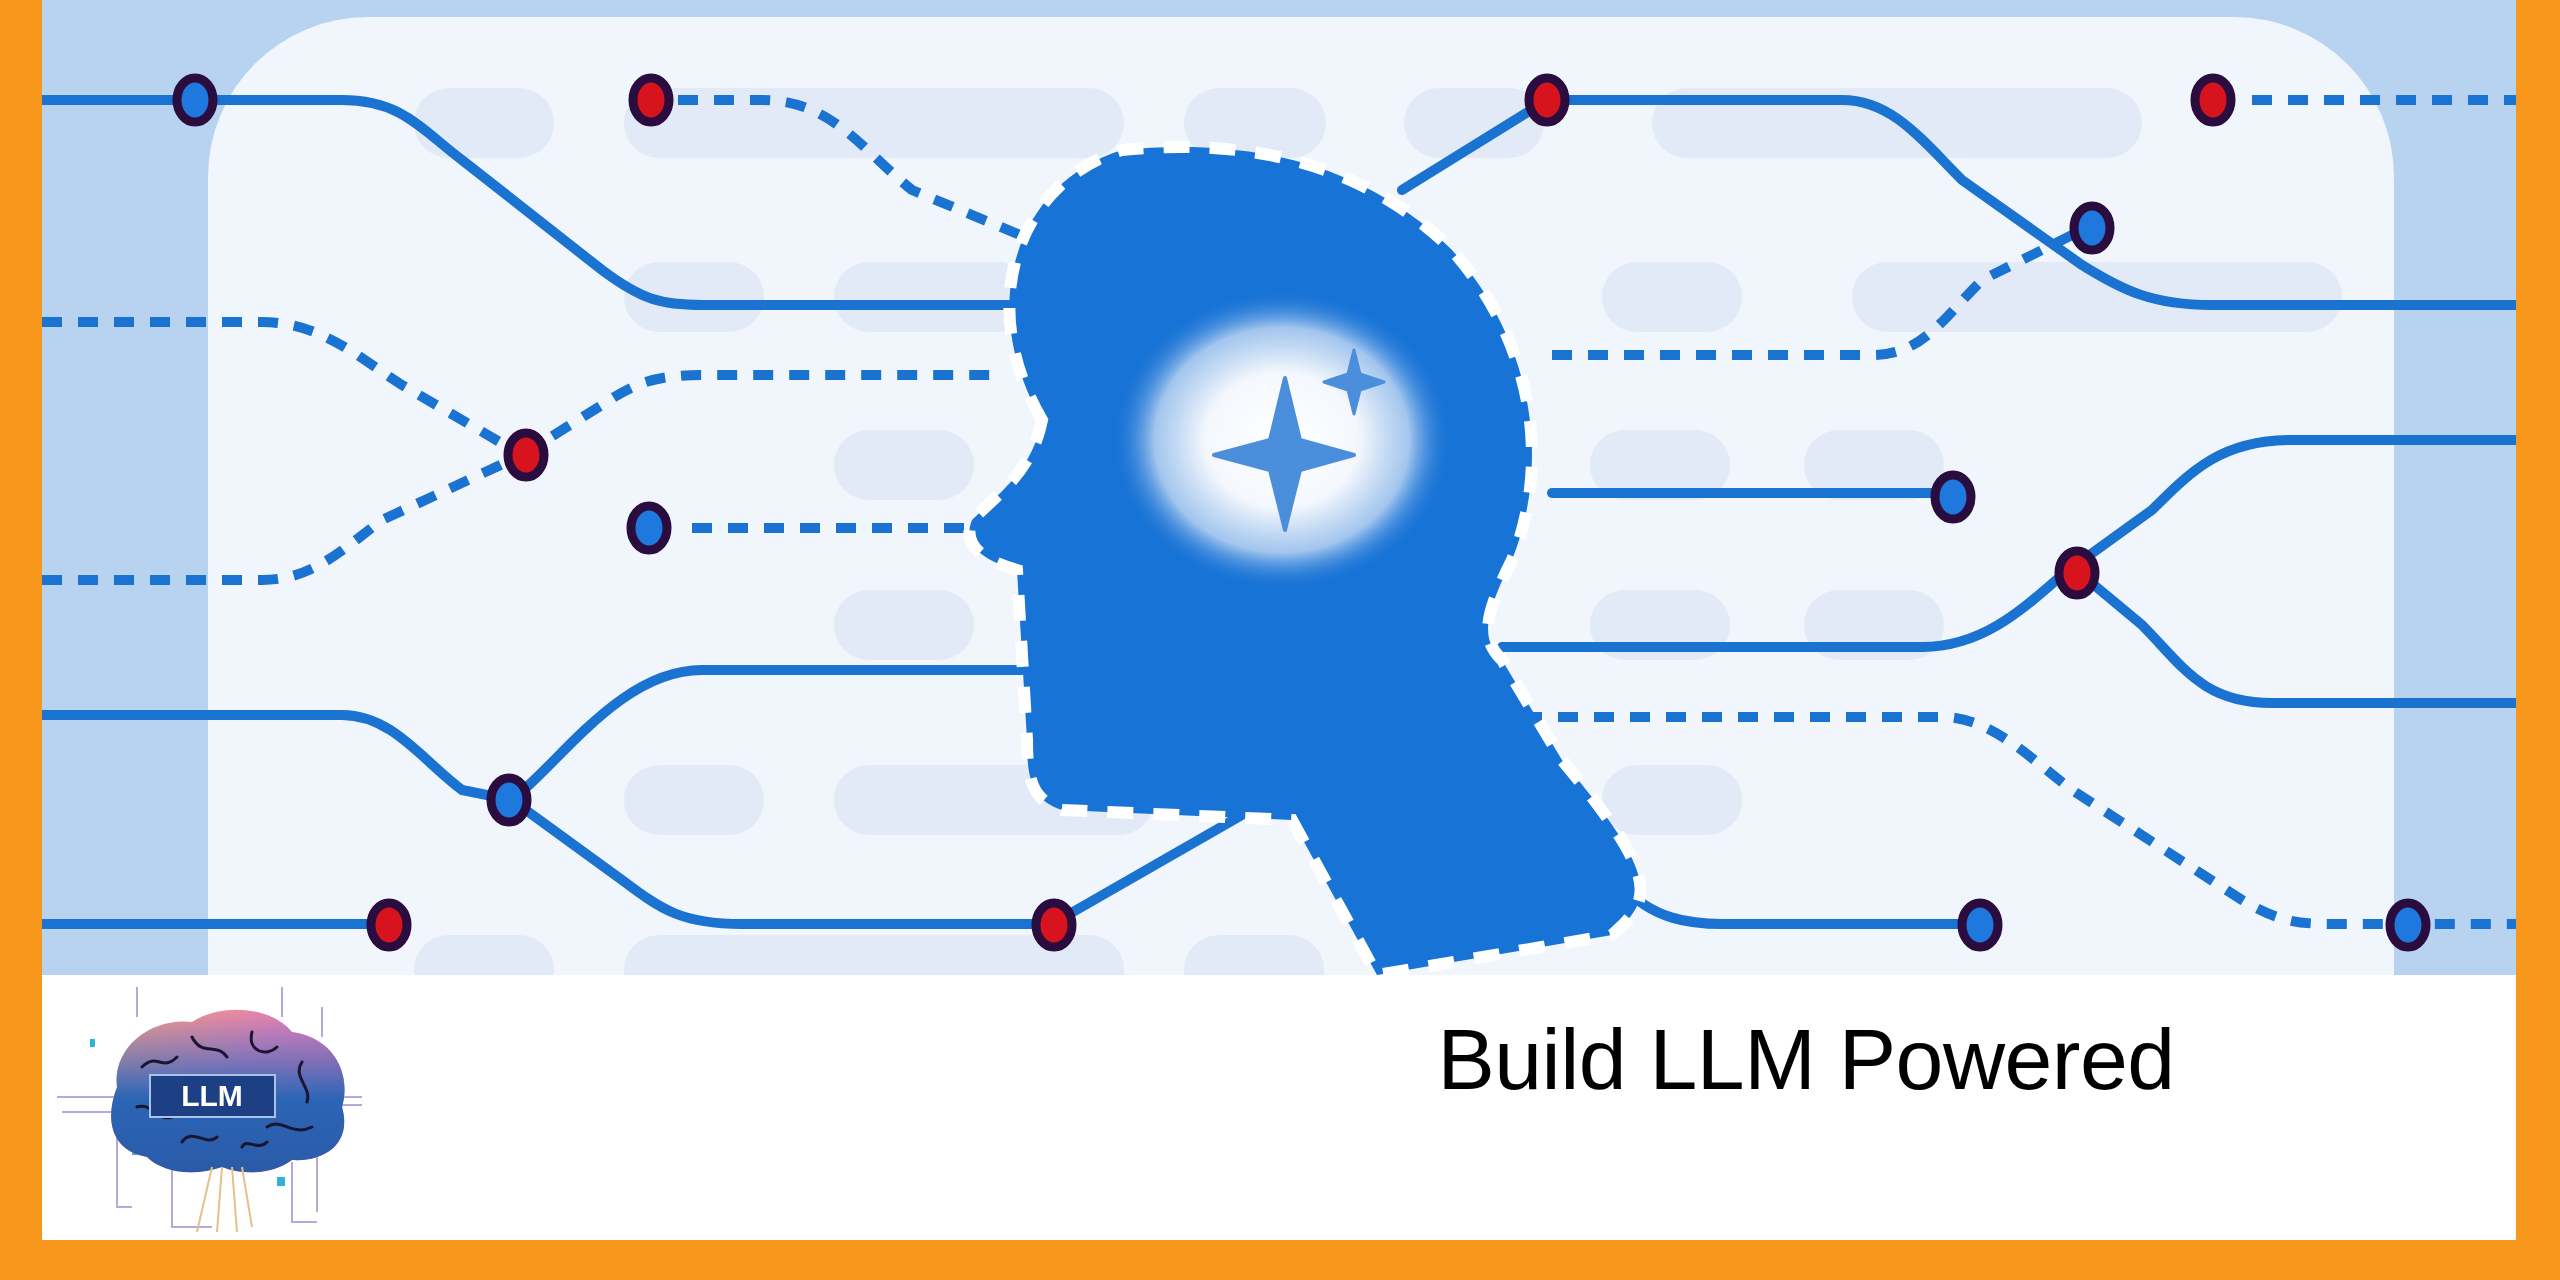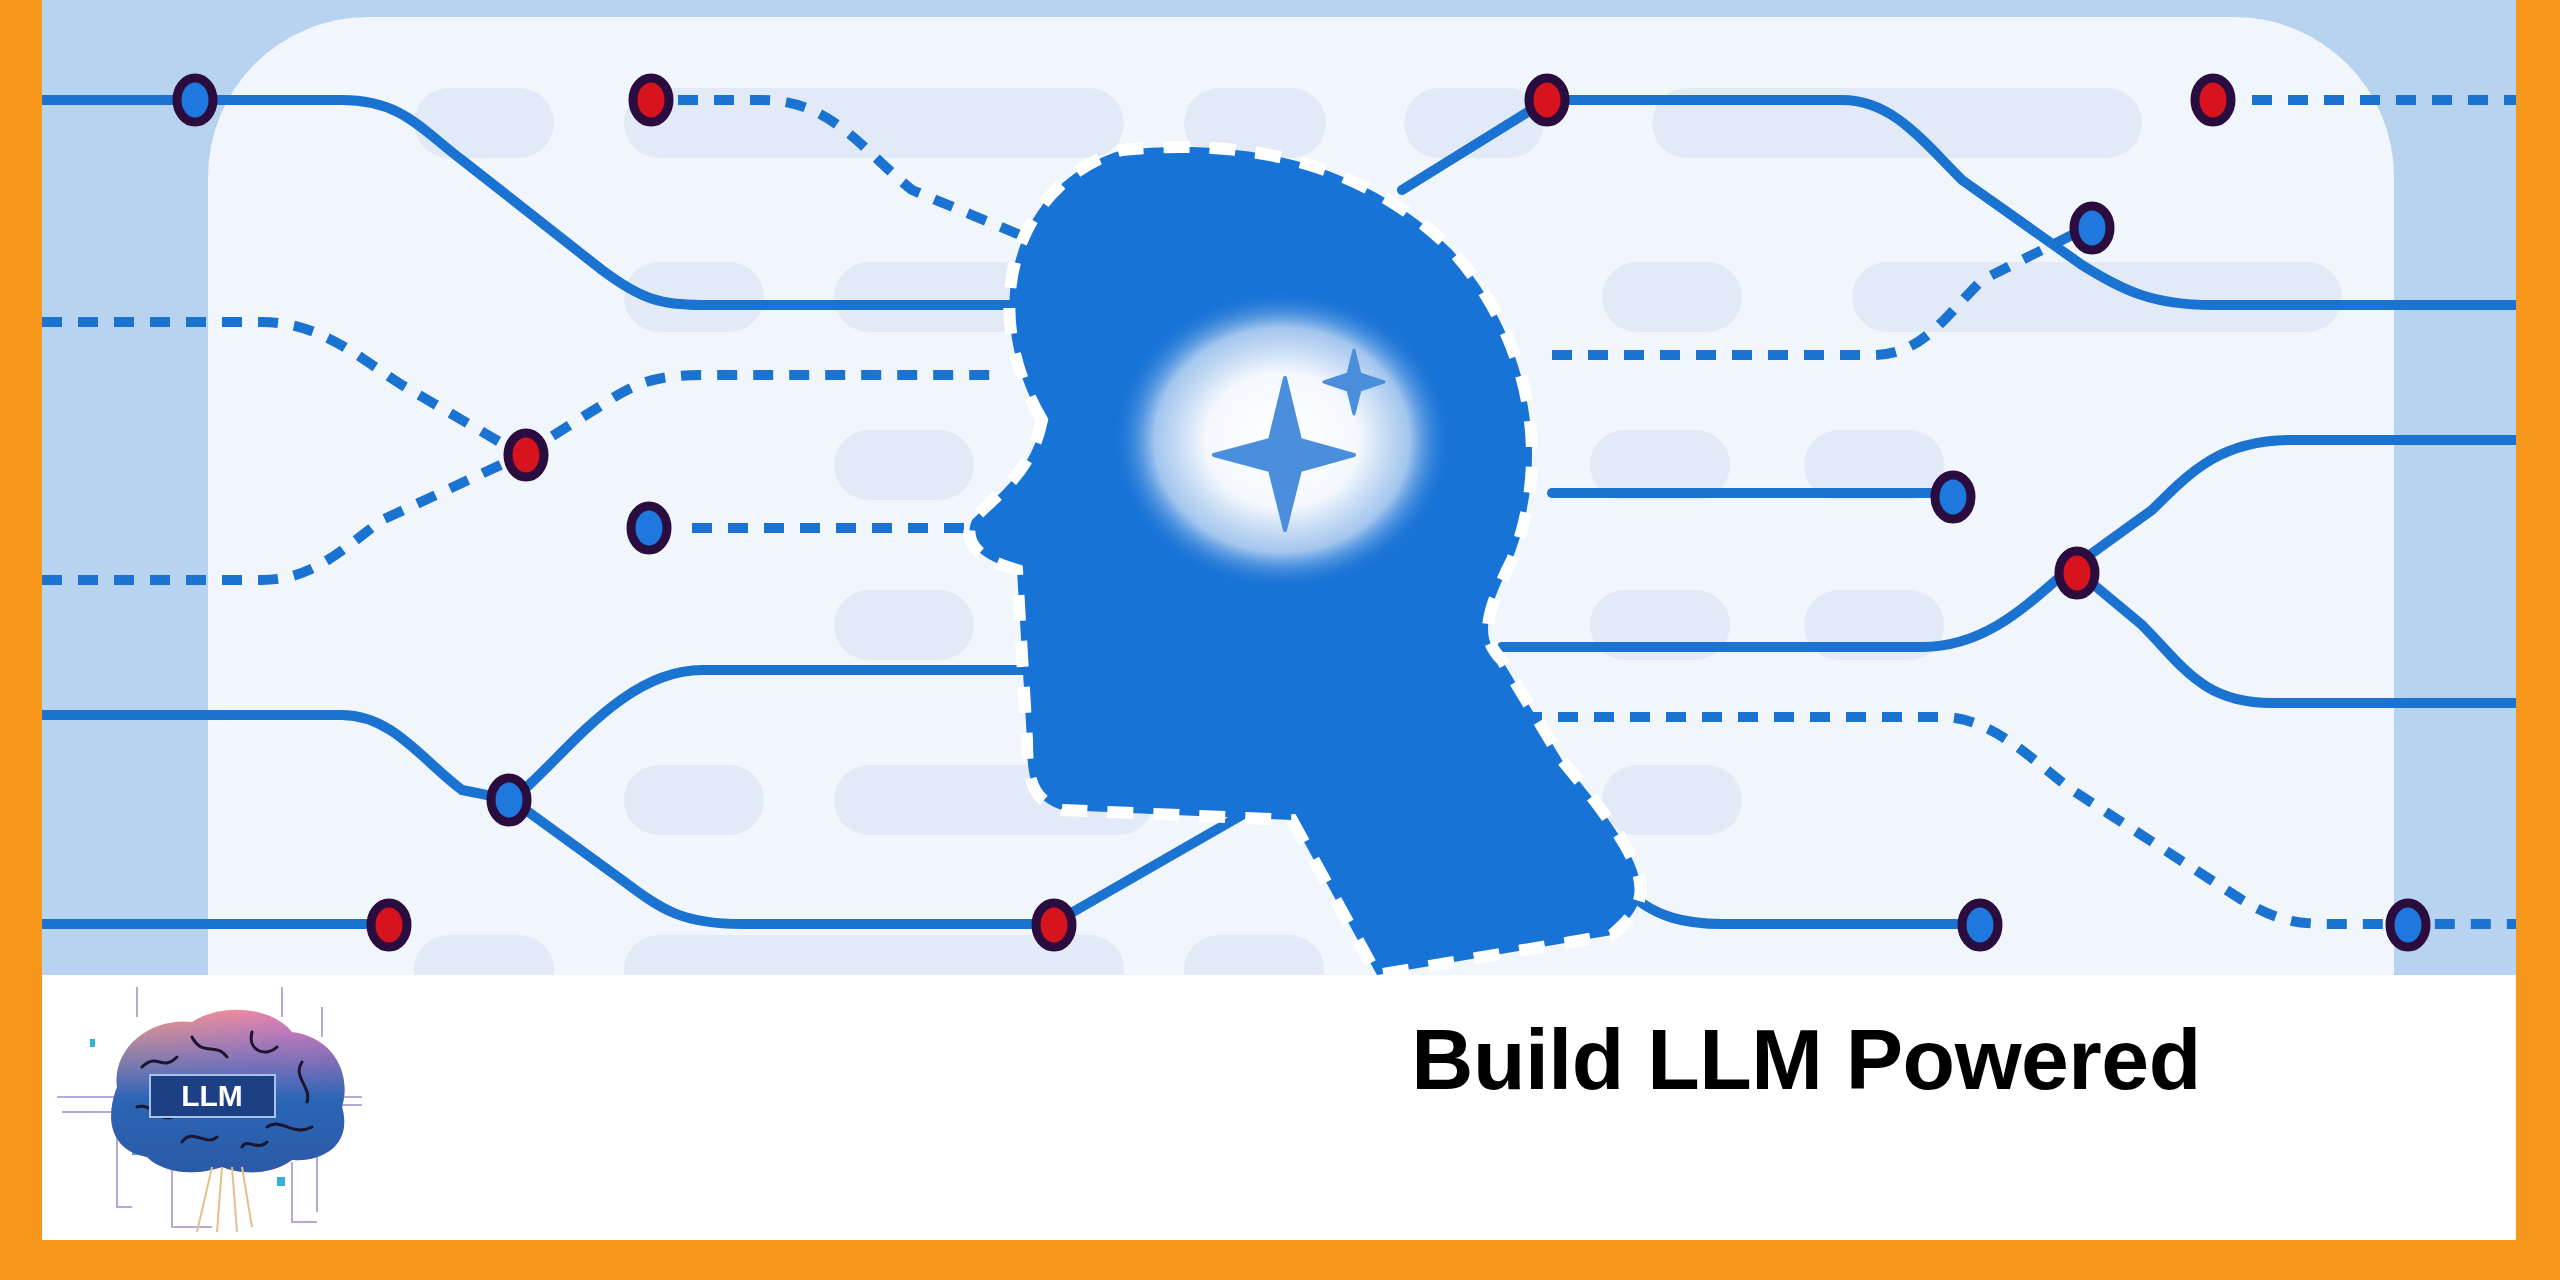--- a/index.html
+++ b/index.html
@@ -3,21 +3,21 @@
 <meta charset="utf-8">
 <style>
   html,body{margin:0;padding:0;}
   body{width:2560px;height:1280px;overflow:hidden;background:#F7981D;font-family:"Liberation Sans",sans-serif;}
   .frame{position:absolute;left:0;top:0;width:2560px;height:936px;background:#F7981D;}
   .hero{position:absolute;left:42px;top:0;width:2474px;height:975px;background:#B8D3EF;overflow:hidden;}
   .panel{position:absolute;left:166px;top:17px;width:2186px;height:1100px;background:#F1F5FC;border-radius:160px 160px 0 0;}
   .hero svg{position:absolute;left:0;top:0;}
   .footer{position:absolute;left:42px;top:975px;width:2474px;height:265px;background:#FFFFFF;}
   .logo{position:absolute;left:0;top:2px;width:330px;height:258px;}
-  .title{position:absolute;right:60px;top:30px;width:1300px;text-align:center;font-weight:bold;color:#000;font-size:86px;line-height:108px;letter-spacing:-0.5px;}
+  .title{position:absolute;right:60px;top:30px;width:1300px;text-align:center;font-weight:normal;color:#000;font-size:86px;line-height:108px;letter-spacing:-0.5px;}
   .title div{white-space:nowrap;}
 </style>
 </head>
 <body>
 
 <div class="frame">
 
   <div class="hero">
     <div class="panel"></div>
 

